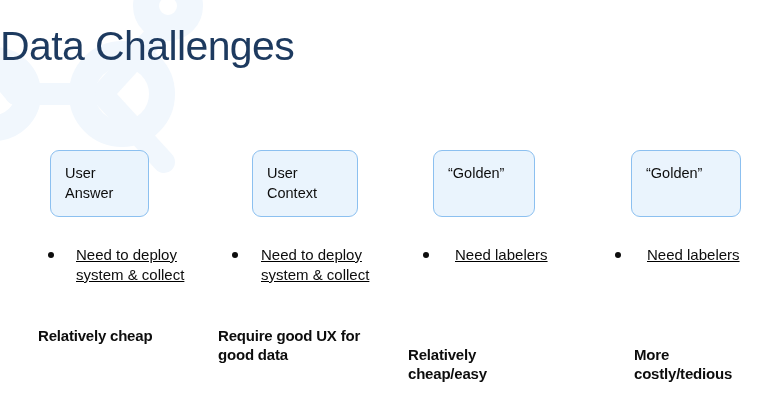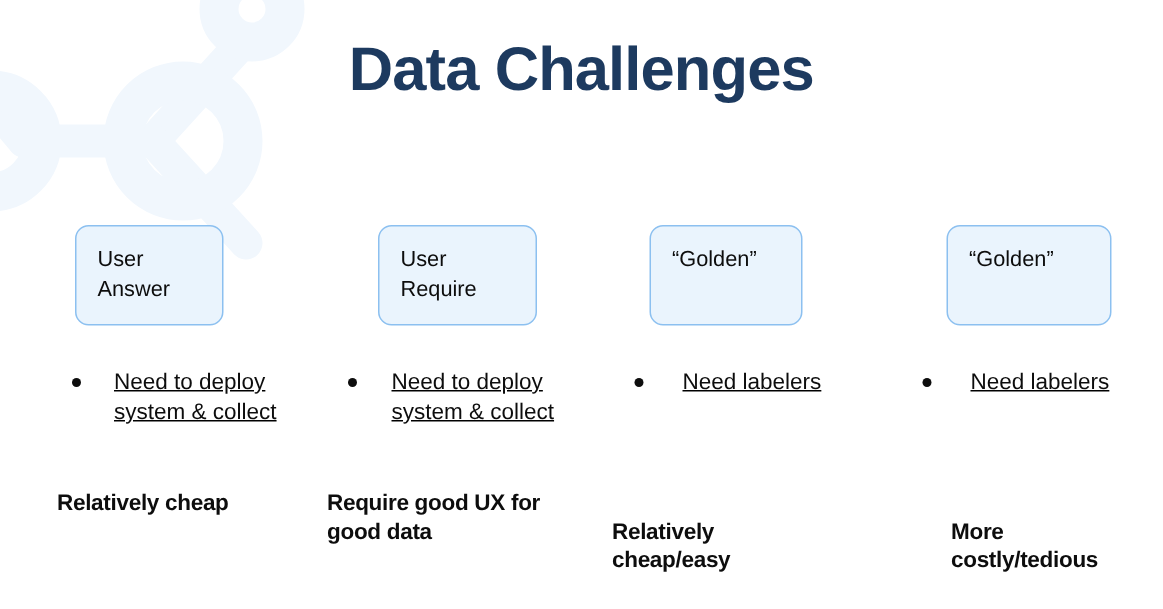--- a/index.html
+++ b/index.html
@@ -26,24 +26,24 @@
     pointer-events: none;
     z-index: 0;
   }
 
   
   #page-title {
     position: absolute;
     left: 0;
     top: 22px;
     width: 775px;
-    text-align: center;
+    text-align: left;
     font-size: 41px;
     line-height: 48px;
-    font-weight: bold;
+    font-weight: normal;
     letter-spacing: -0.6px;
     color: #1d3a5f;
     z-index: 2;
   }
 
   
   .column {
     position: absolute;
     top: 150px;
     z-index: 2;
@@ -146,21 +146,21 @@
   <div class="bullet-row">
     <span class="bullet-dot"></span>
     <span class="bullet-text">Need to deploy
 system &amp; collect</span>
   </div>
 </div>
 
 <div class="column col-1">
   <div class="node-box box-1">
     <span class="line">User</span>
-    <span class="line">Require</span>
+    <span class="line">Context</span>
   </div>
   <div class="bullet-row">
     <span class="bullet-dot"></span>
     <span class="bullet-text">Need to deploy
 system &amp; collect</span>
   </div>
 </div>
 
 <div class="column col-2">
   <div class="node-box box-2">

